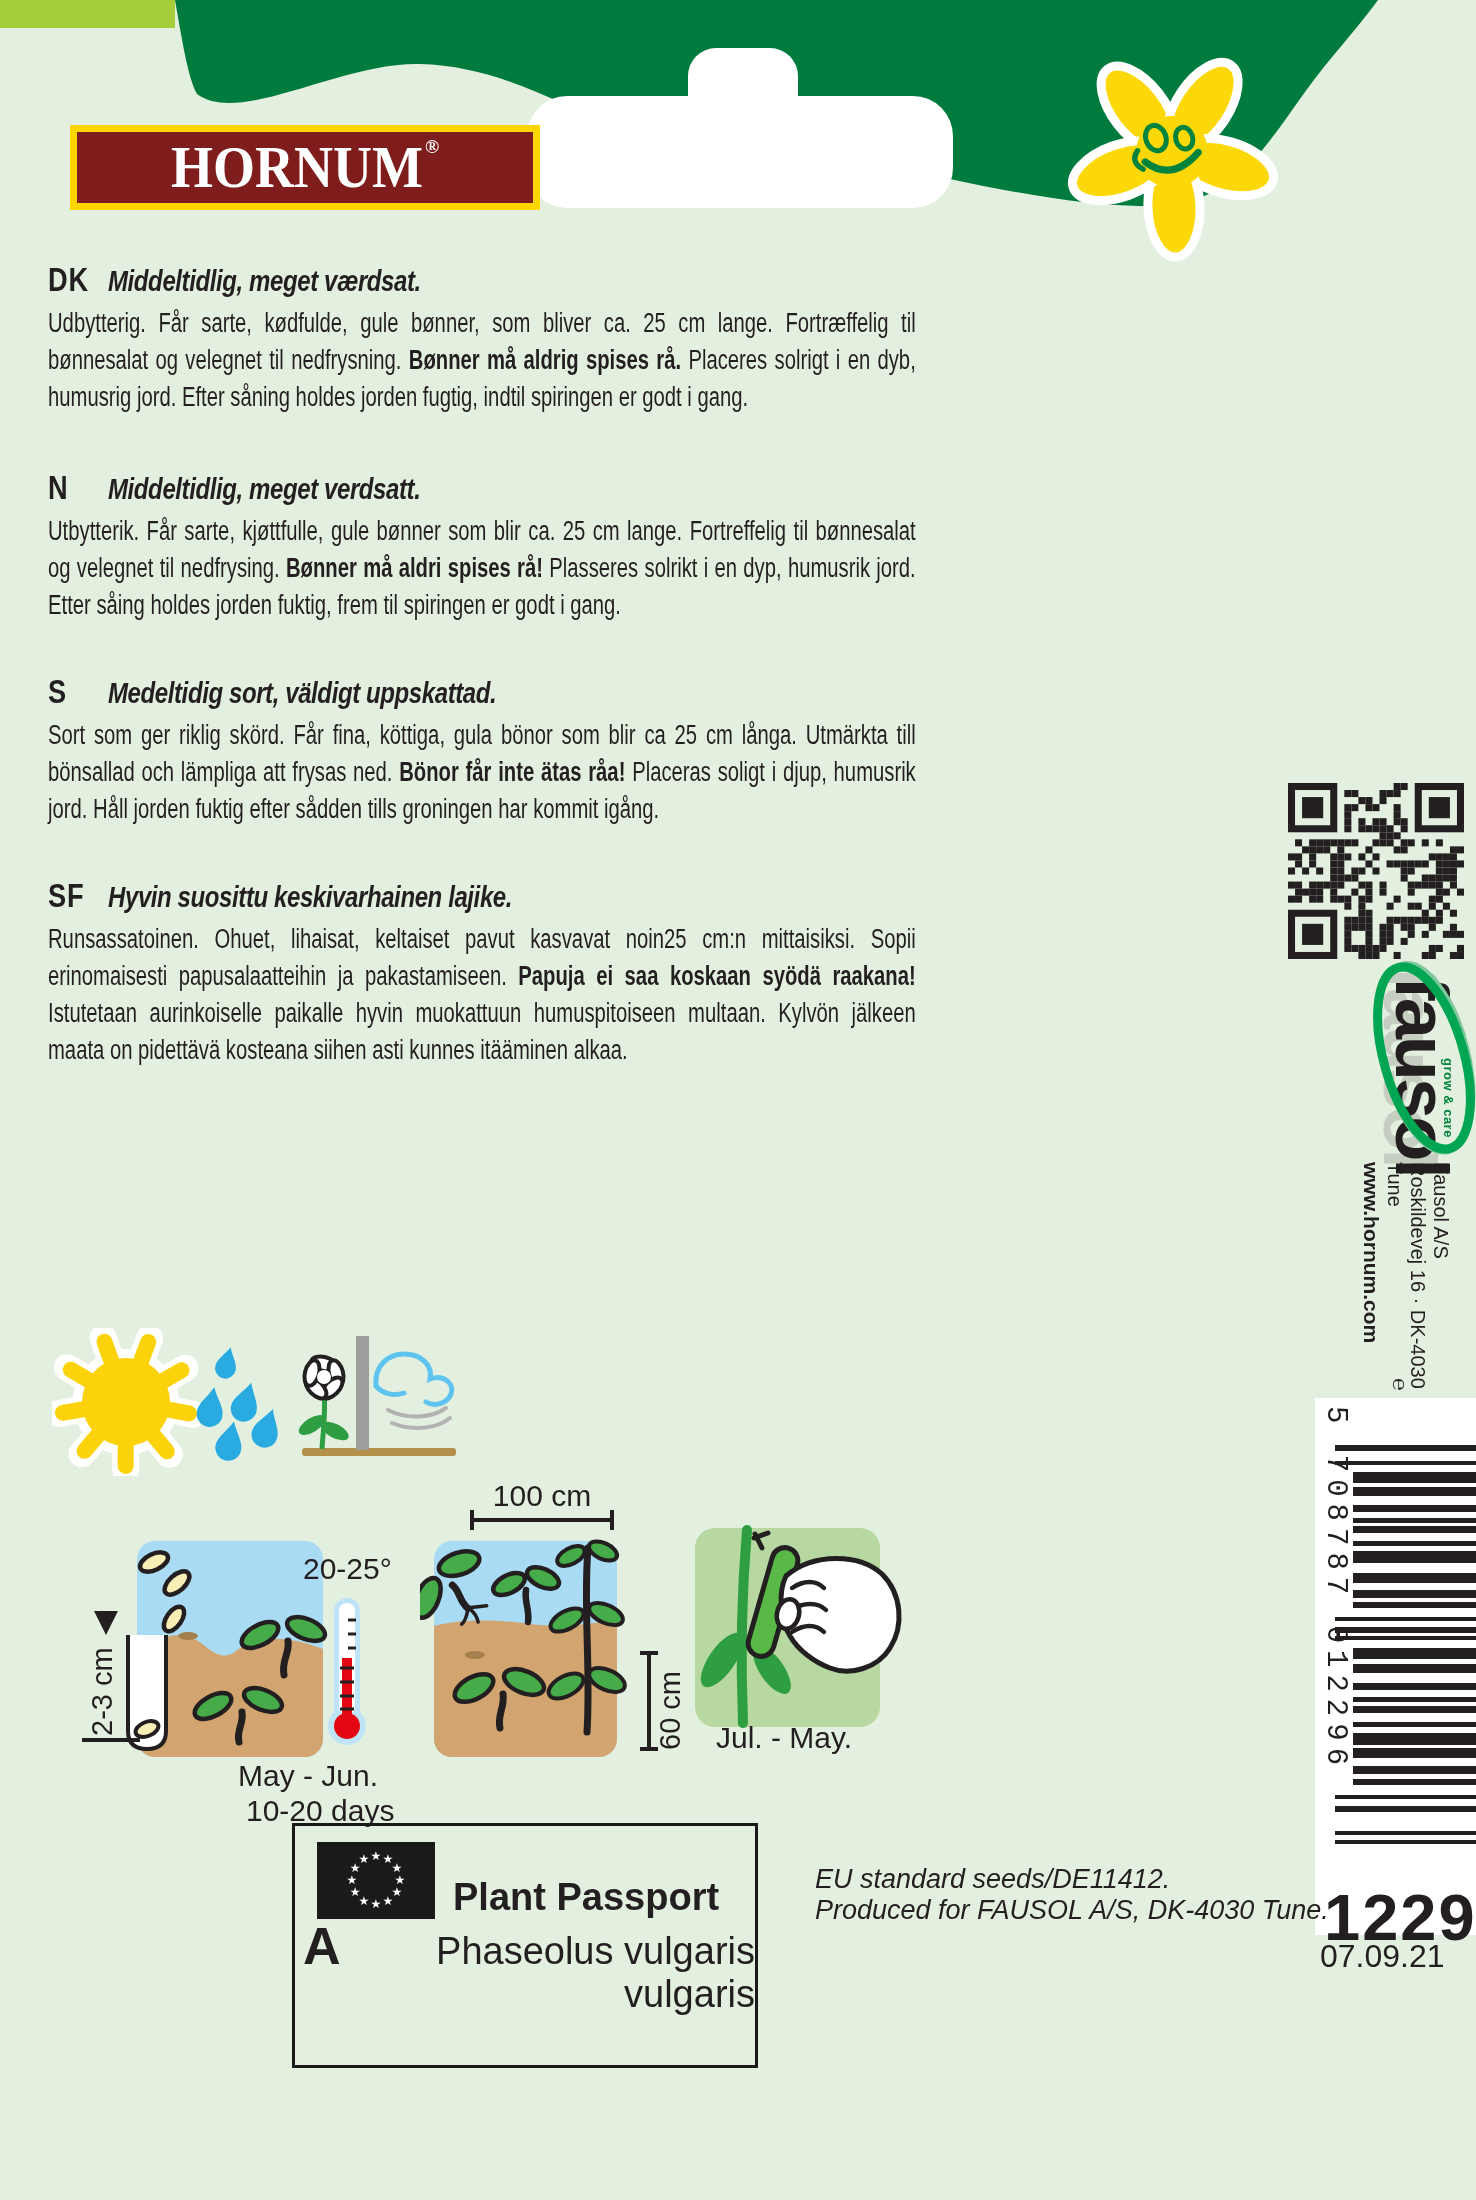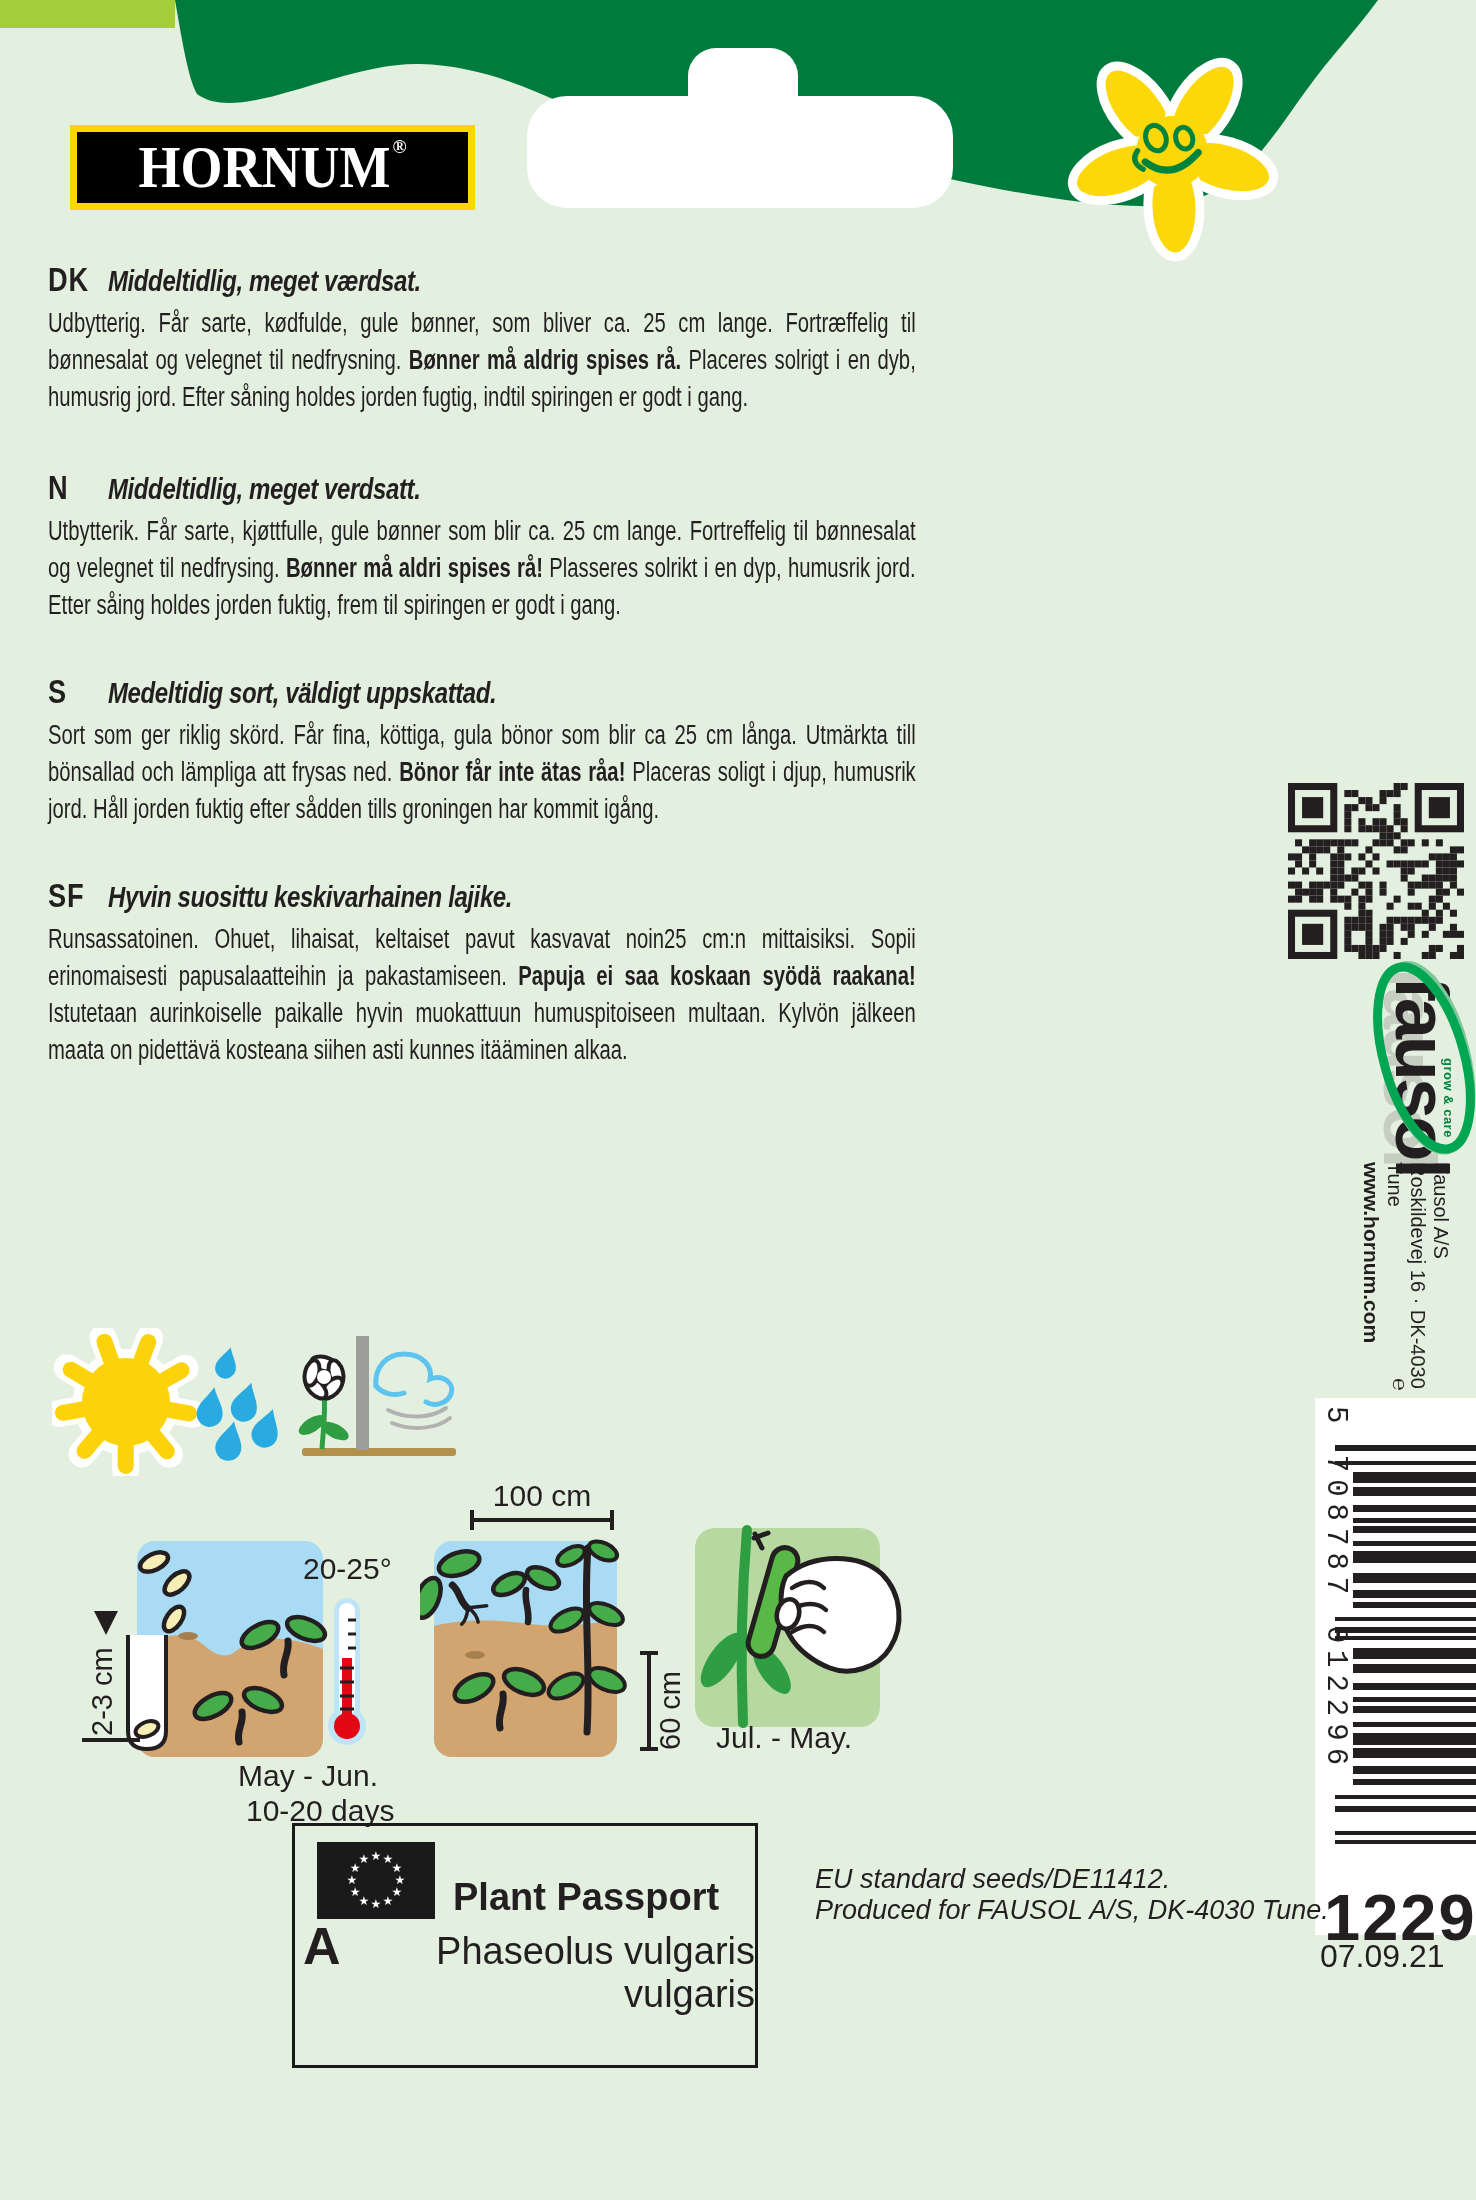--- a/index.html
+++ b/index.html
@@ -9,21 +9,21 @@
   .abs{position:absolute;}
   
   .section{position:absolute;left:48px;width:900px;}
   .sec-head{display:flex;align-items:baseline;transform:scaleX(0.8);transform-origin:0 0;width:1100px;}
   .code{font-weight:bold;font-size:34px;width:75px;flex:none;letter-spacing:1px;}
   .heading{font-weight:bold;font-style:italic;font-size:30px;letter-spacing:-0.5px;}
   .sec-body{width:1157px;transform:scaleX(0.75);transform-origin:0 0;font-size:27px;
             line-height:37px;text-align:justify;margin:6px 0 0;}
   .sec-body b{font-weight:bold;}
   
-  .hornum{position:absolute;left:70px;top:125px;width:405px;height:85px;background:#000000;
+  .hornum{position:absolute;left:70px;top:125px;width:470px;height:85px;background:#7f1d1d;
           border:7px solid #ffd500;box-sizing:border-box;display:flex;align-items:center;
           justify-content:center;}
   .hornum-text{font-family:"Liberation Serif",serif;font-weight:bold;font-size:54px;color:#fff;
                letter-spacing:0;line-height:1;transform:scaleY(1.08);}
   .reg{color:#fff;font-size:19px;font-weight:bold;align-self:flex-start;margin:4px 0 0 2px;
        font-family:"Liberation Serif",serif;}
   
   .r90{position:absolute;transform-origin:0 0;transform:rotate(90deg);}
   .rm90{position:absolute;transform-origin:0 0;transform:rotate(-90deg);}
   

